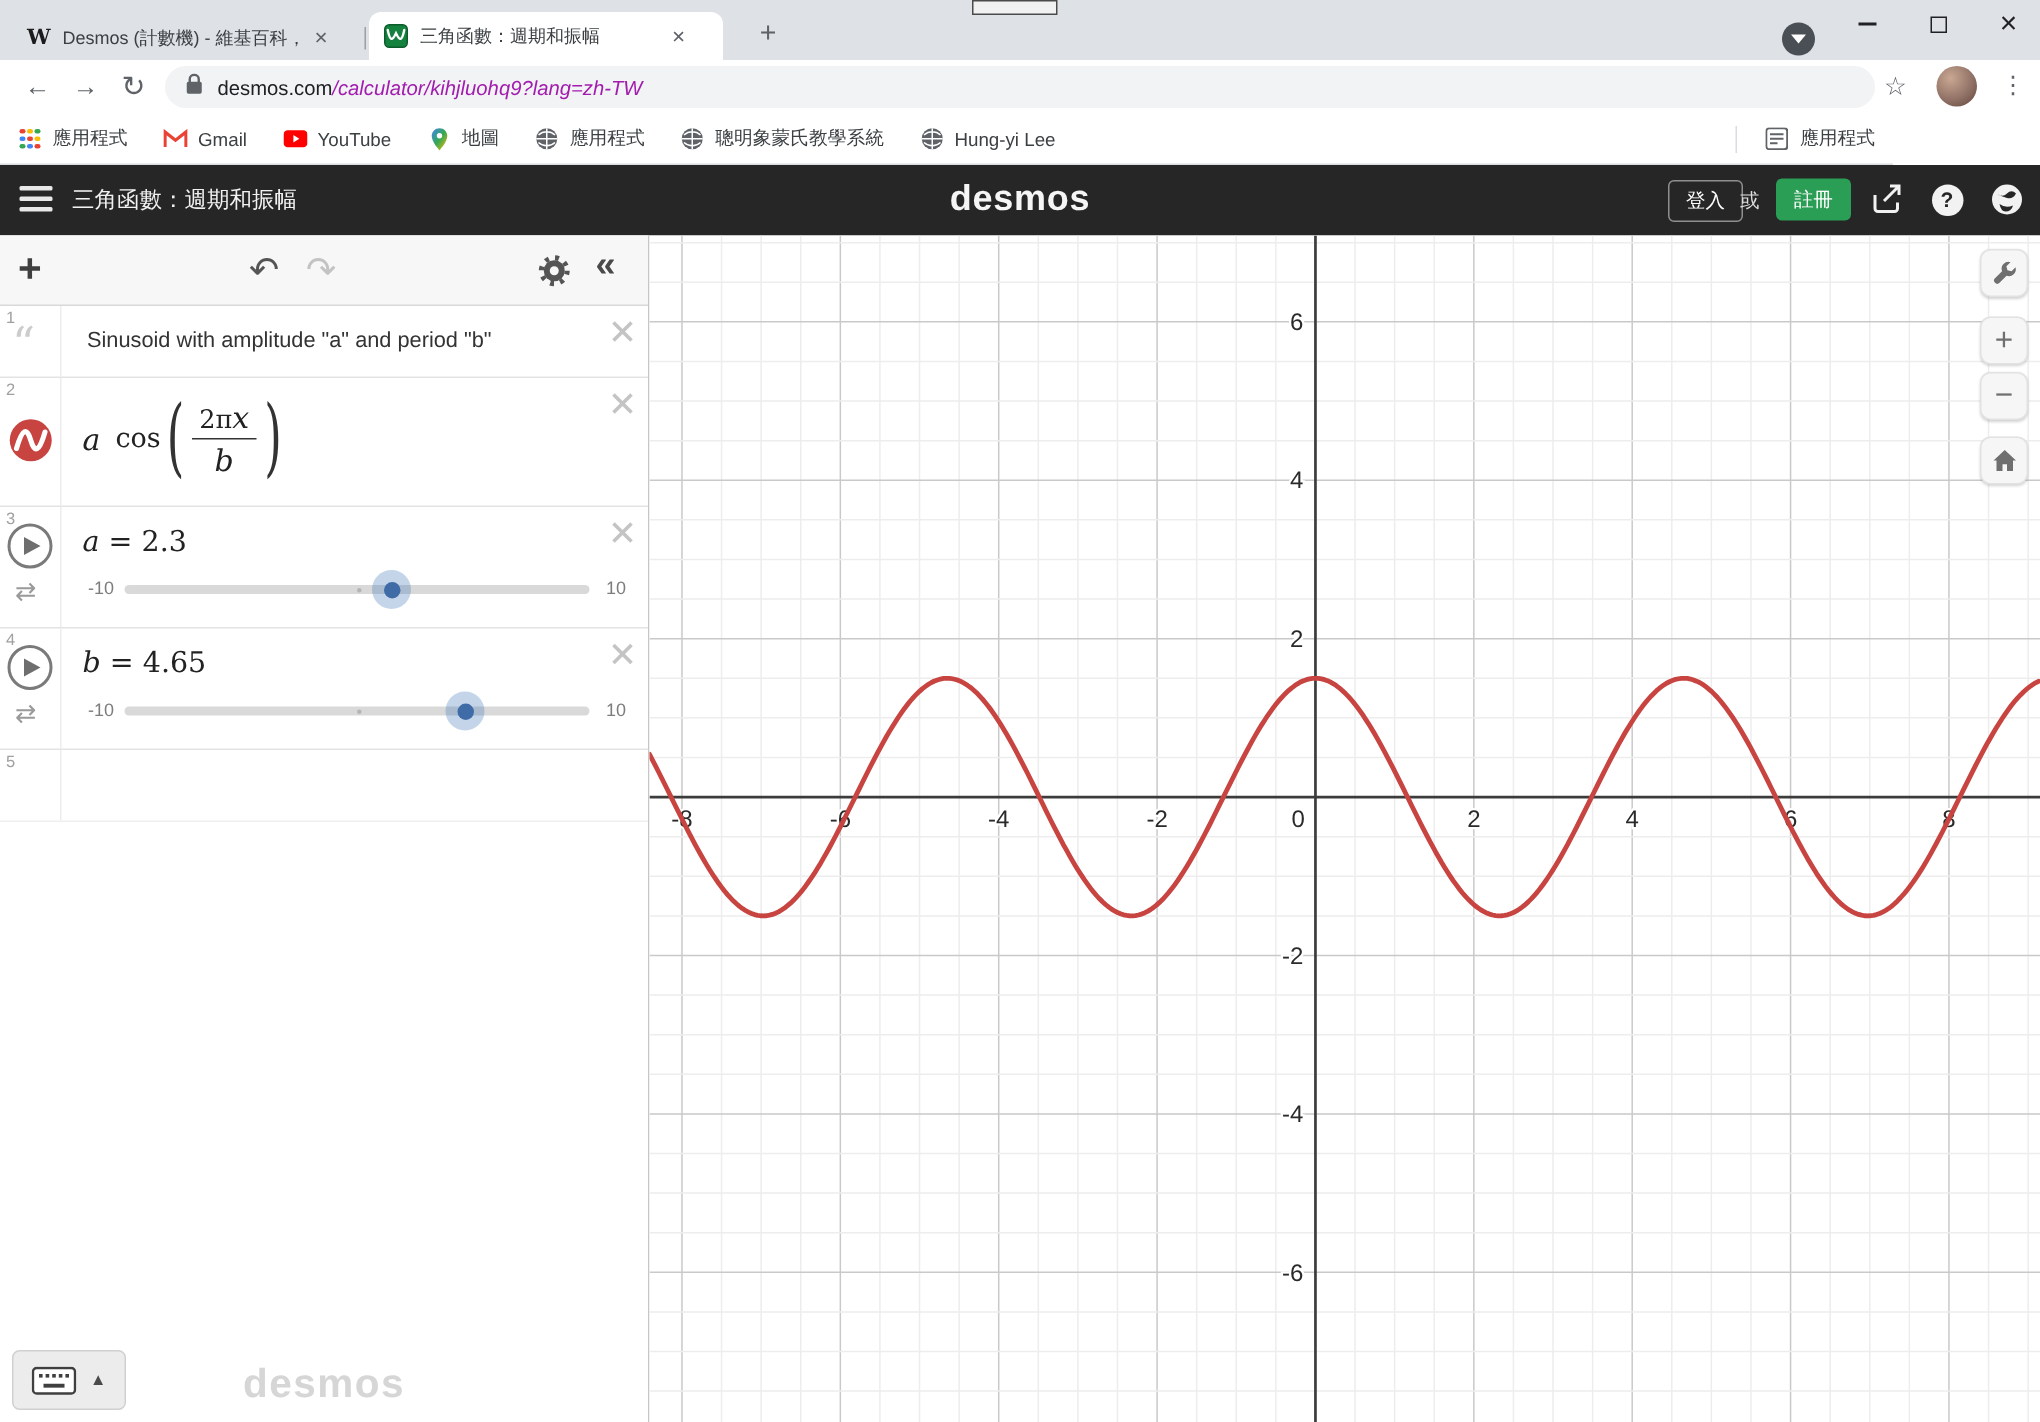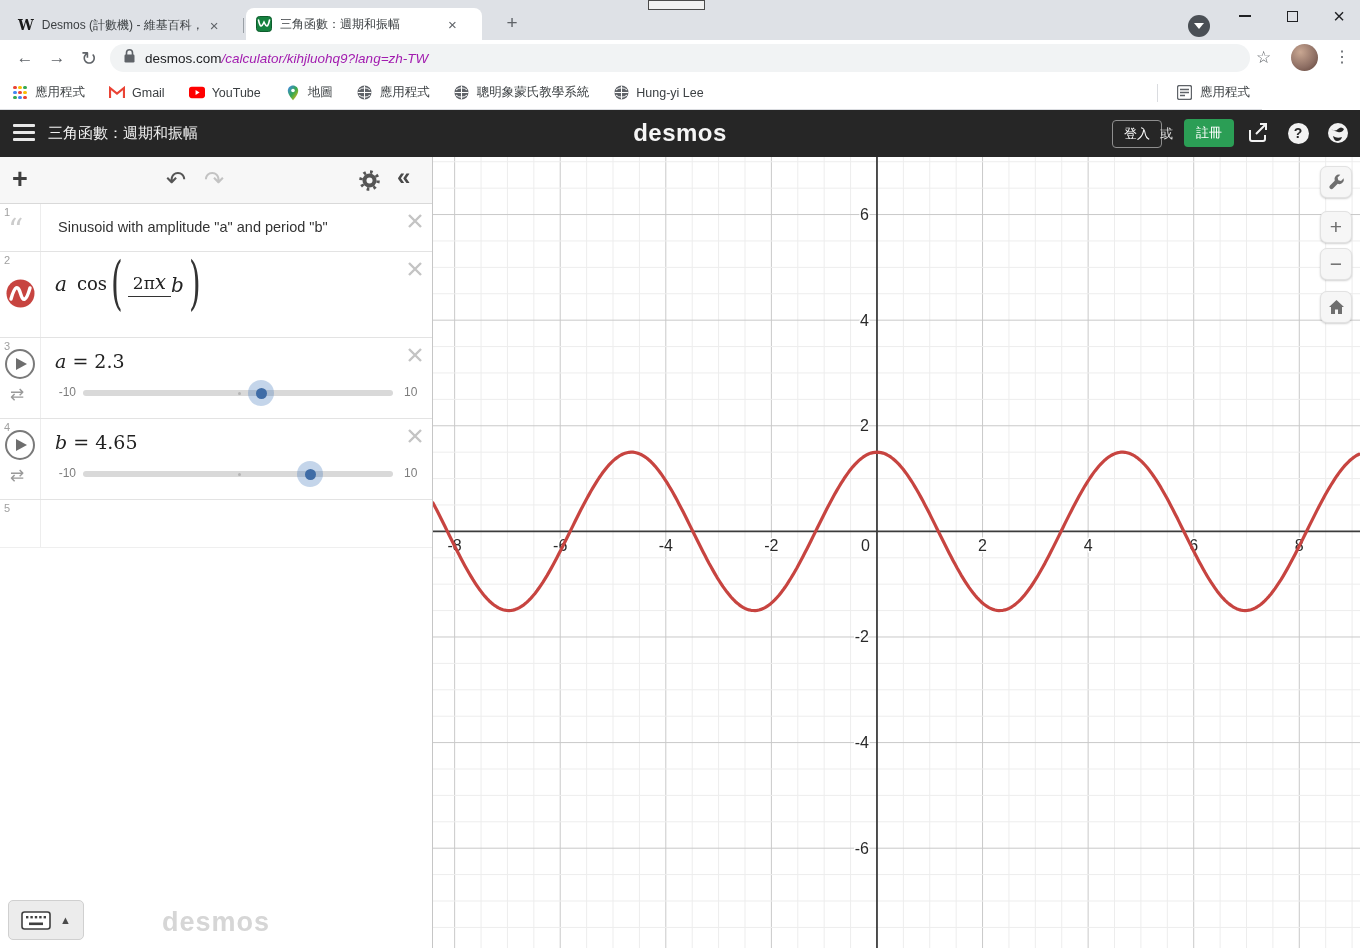--- a/index.html
+++ b/index.html
@@ -69,21 +69,21 @@
   .gutter-divider { position:absolute; left:40px; top:0; bottom:0; width:1px; background:#ededed; }
   .erow .close-x { position:absolute; right:8px; top:8px; }
   .quote-icon { position:absolute; left:8px; top:8px; font-family:"DejaVu Serif", serif; font-size:30px; color:#ccc; }
   .note-text { position:absolute; left:58px; top:15px; font-size:14.5px; color:#333; }
   .math { font-family:"DejaVu Serif", serif; color:#222; }
   .mvar { font-style:italic; }
   .formula2 { position:absolute; left:55px; top:14px; display:flex; align-items:center; }
   .formula2 .mvar { font-size:20px; }
   .fn-name { font-size:18px; margin-left:10px; margin-right:2px; }
   .bigparen { font-size:30px; font-weight:300; color:#333; transform:scaleY(1.9); display:inline-block; margin:0 2px; }
-  .frac { display:inline-flex; flex-direction:row; align-items:center; font-size:17px; margin:0 3px; }
+  .frac { display:inline-flex; flex-direction:column; align-items:center; font-size:17px; margin:0 3px; }
   .frac .num { padding:0 5px 2px; border-bottom:1.3px solid #333; }
   .frac .den { padding-top:2px; }
   .slider-formula { position:absolute; left:55px; top:12px; font-size:19px; }
   .play-btn { position:absolute; left:5px; top:11px; width:30px; height:30px; border:2px solid #7a7a7a; border-radius:50%; }
   .play-btn .tri { position:absolute; left:9px; top:6.5px; width:0; height:0; border-top:6.5px solid transparent; border-bottom:6.5px solid transparent; border-left:11px solid #6e6e6e; }
   .loop-icon { position:absolute; left:10px; top:46px; font-size:17px; color:#9a9a9a; }
   .slider-min { position:absolute; left:46px; top:47px; width:30px; font-size:12px; color:#7d7d7d; text-align:right; }
   .slider-max { position:absolute; left:404px; top:47px; font-size:12px; color:#7d7d7d; }
   .slider-track { position:absolute; left:83px; top:52px; width:310px; height:6px; border-radius:3px; background:#d9d9d9; }
   .slider-track .ctick { position:absolute; left:50%; top:1.5px; width:3px; height:3px; border-radius:50%; background:#b5b5b5; }

